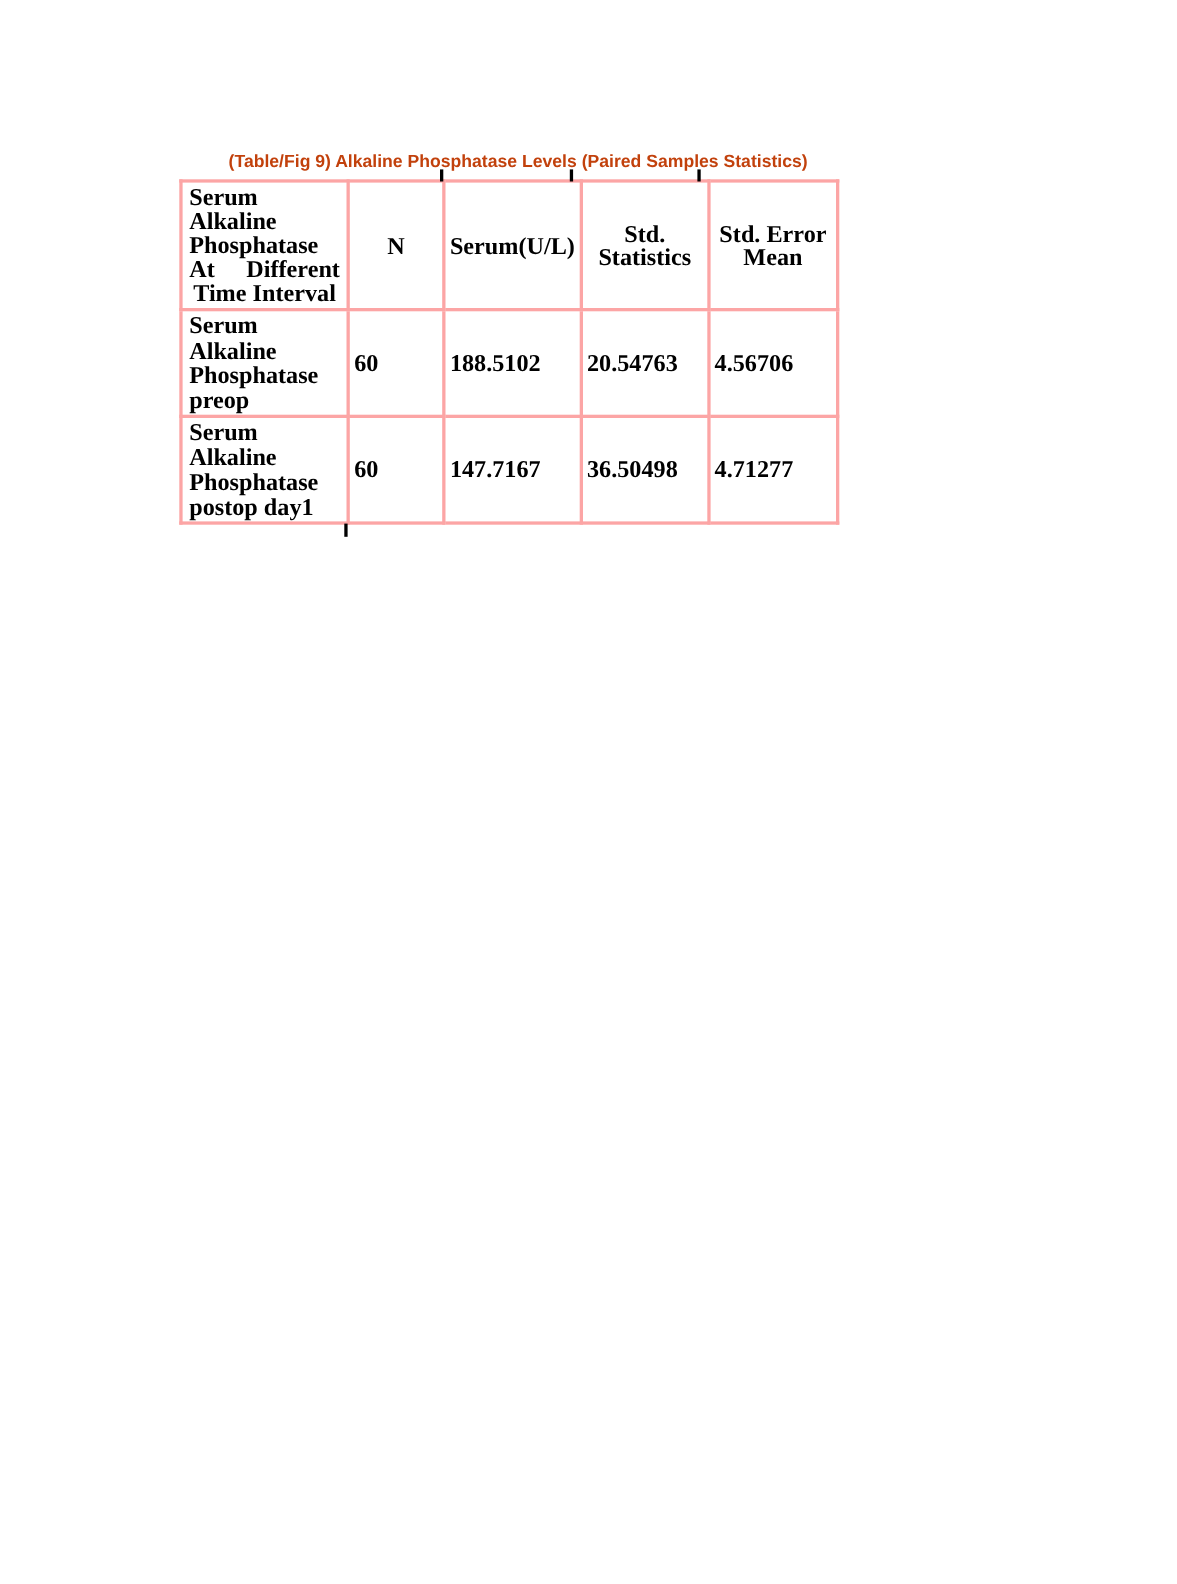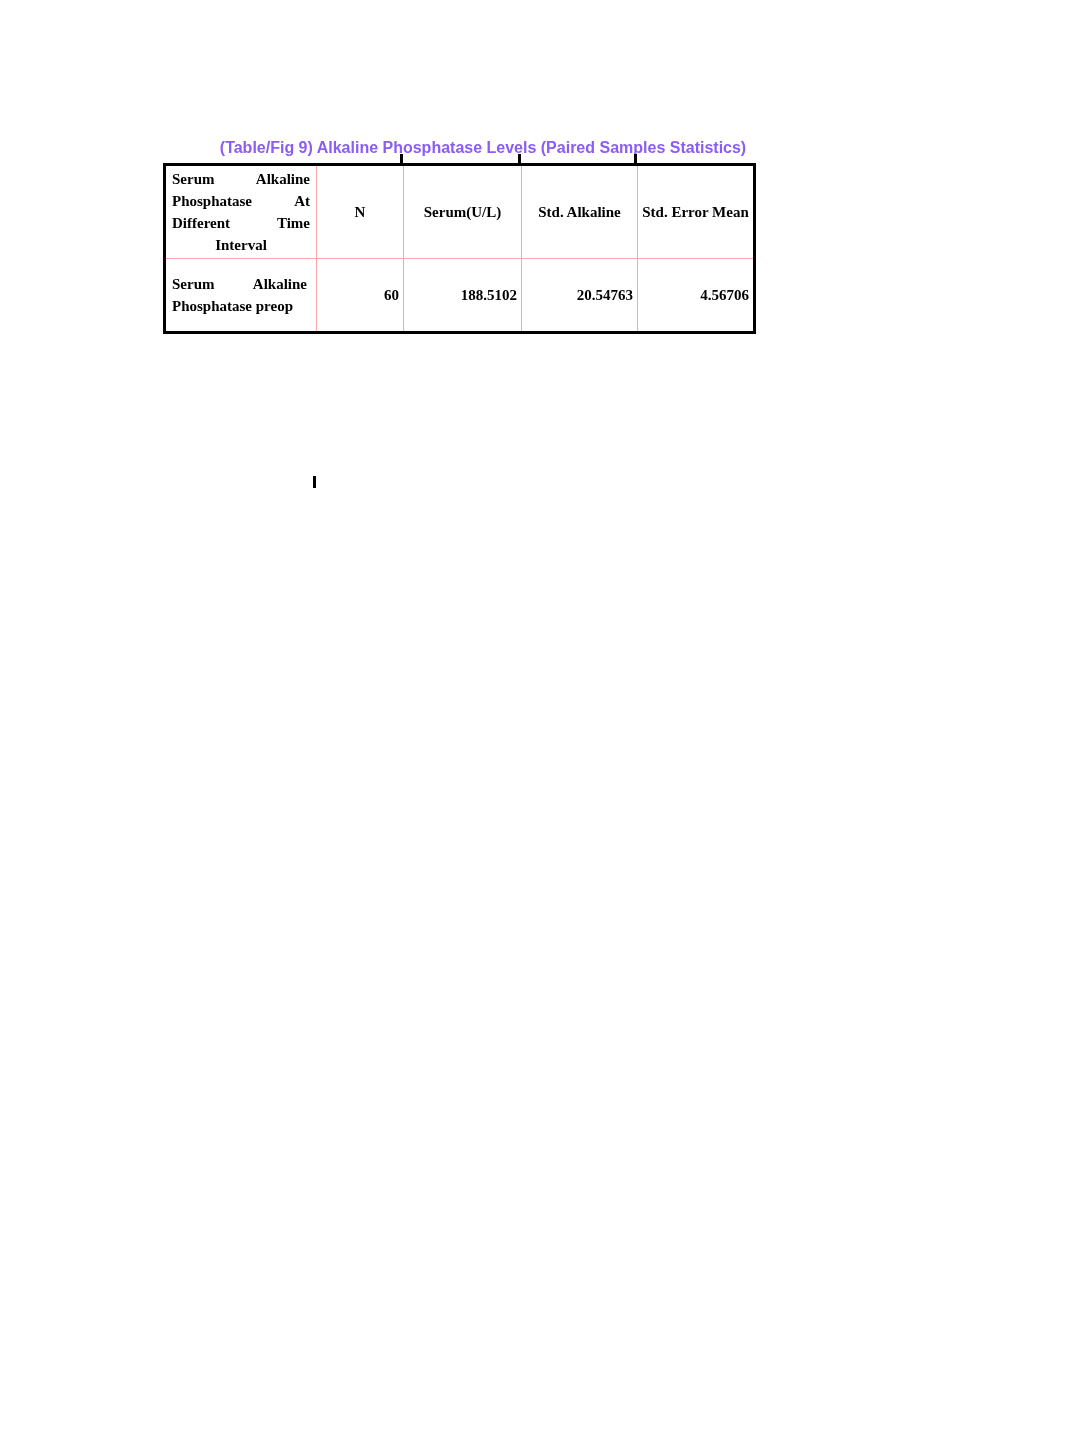--- a/index.html
+++ b/index.html
@@ -11,61 +11,61 @@
     position: relative;
     overflow: hidden;
   }
   .canvas {
     position: absolute; left: 0; top: 0;
     width: 1070px; height: 1440px;
     background: #ffffff;
   }
   .caption {
     position: absolute;
-    left: 187px; top: 139px; width: 592px;
+    left: 175px; top: 139px; width: 592px;
     text-align: center;
     font-family: "Liberation Sans", sans-serif;
     font-weight: bold;
     font-size: 16px;
     line-height: 18px;
-    color: #8b5cf6;
+    color: #c2410c;
     white-space: nowrap;
   }
   table.stats {
     position: absolute;
     left: 163px; top: 163px;
     border-collapse: collapse;
     table-layout: fixed;
     font-family: "Liberation Serif", serif;
     font-weight: bold;
     color: #000000;
     border: 3px solid #000000;
   }
   table.stats th, table.stats td {
-    border: 1px solid #fca5a5;
+    border: 3px solid #fca5a5;
     vertical-align: middle;
-    font-size: 15px;
+    font-size: 22px;
   }
   table.stats thead tr { height: 94px; }
   table.stats tbody tr.r0 { height: 74px; }
   table.stats tbody tr.r1 { height: 74px; }
   table.stats tbody tr.r2 { height: 72px; }
   th.head {
     text-align: center;
     line-height: 21px;
     padding: 2px 4px;
   }
   th.head-interval {
     text-align: justify;
     text-align-last: center;
     padding: 2px 6px;
     line-height: 22px;
   }
   td.num {
-    text-align: right;
+    text-align: left;
     line-height: 20px;
     padding: 2px 4px;
   }
   td.row-label {
     text-align: justify;
     text-align-last: left;
     line-height: 22.5px;
     padding: 2px 9px 2px 6px;
   }
   
@@ -90,31 +90,38 @@
       <col style="width:87px">
       <col style="width:118px">
       <col style="width:116px">
       <col style="width:117px">
     </colgroup>
     <thead>
       <tr>
         <th class="head head-interval">Serum Alkaline Phosphatase At Different Time Interval</th>
         <th class="head">N</th>
         <th class="head">Serum(U/L)</th>
-        <th class="head">Std. Alkaline</th>
+        <th class="head">Std. Statistics</th>
         <th class="head">Std. Error Mean</th>
       </tr>
     </thead>
     <tbody>
       <tr class="r0">
         <td class="row-label">Serum Alkaline Phosphatase preop</td>
         <td class="num">60</td>
         <td class="num">188.5102</td>
         <td class="num">20.54763</td>
         <td class="num">4.56706</td>
+      </tr>
+      <tr class="r1">
+        <td class="row-label">Serum Alkaline Phosphatase postop day1</td>
+        <td class="num">60</td>
+        <td class="num">147.7167</td>
+        <td class="num">36.50498</td>
+        <td class="num">4.71277</td>
       </tr>
     </tbody>
   </table>
 
   <div class="tick tick-top" style="left:400px"></div>
   <div class="tick tick-top" style="left:518px"></div>
   <div class="tick tick-top" style="left:634px"></div>
   <div class="tick tick-bottom" style="left:313px"></div>
 
 </div>

